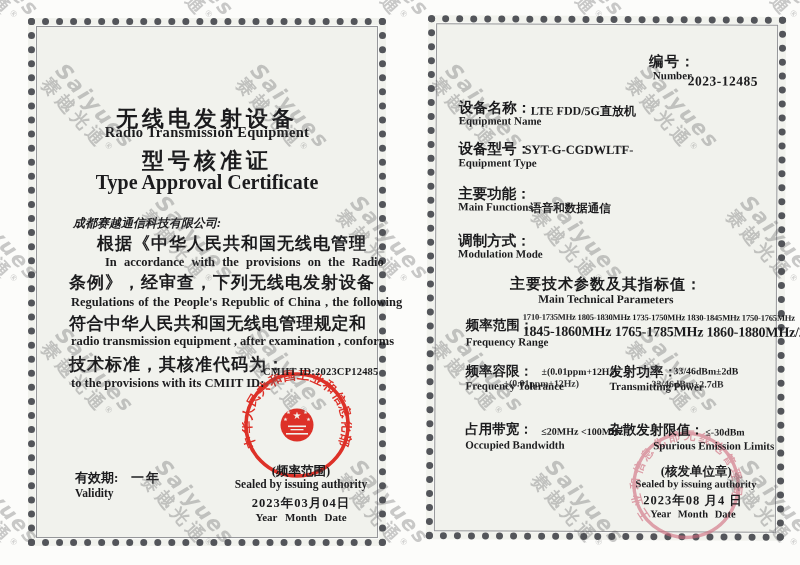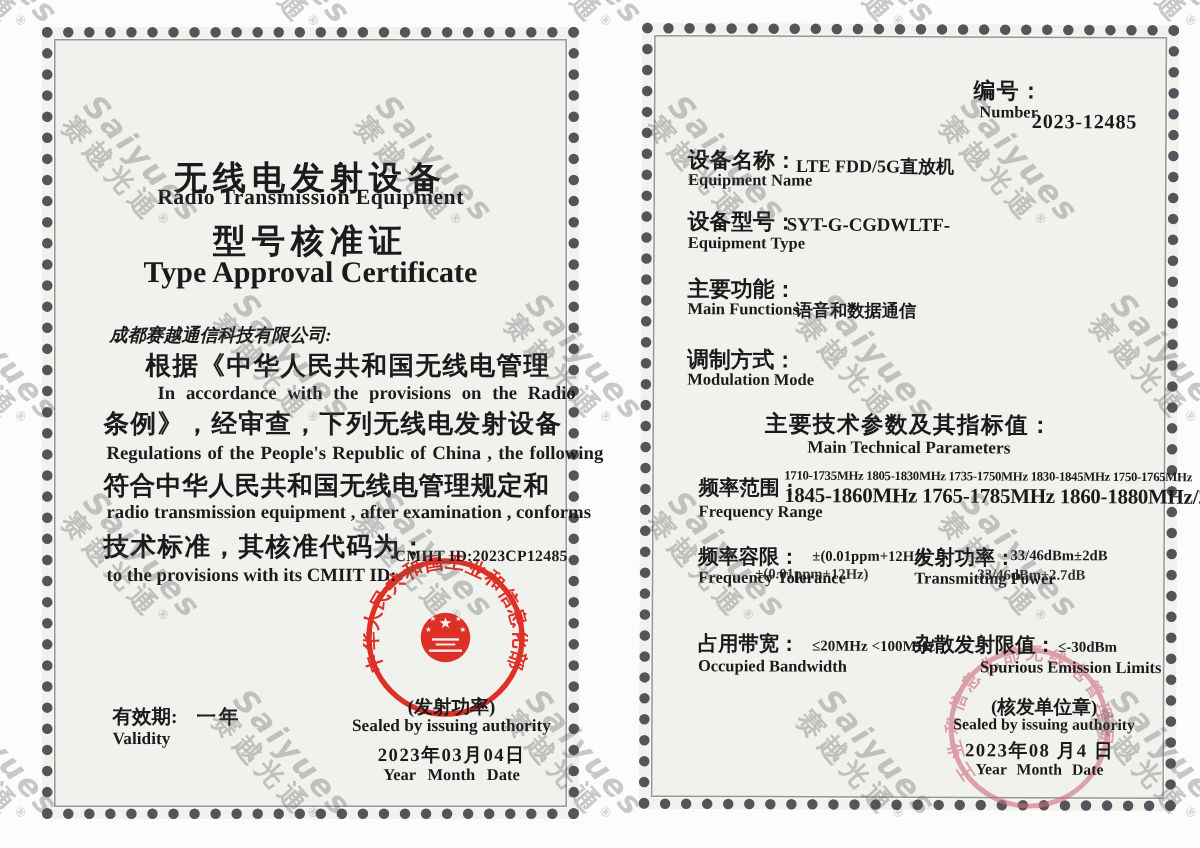--- a/index.html
+++ b/index.html
@@ -149,21 +149,21 @@
           <text x="63.5" y="44" font-size="5" fill="#f2f2ec" text-anchor="middle">★</text>
           <text x="43.5" y="51" font-size="5" fill="#f2f2ec" text-anchor="middle">★</text>
           <text x="66.5" y="51" font-size="5" fill="#f2f2ec" text-anchor="middle">★</text>
           <rect x="46" y="55.5" width="18" height="1.6" fill="#f2f2ec"></rect>
           <rect x="48.5" y="59" width="13" height="1.3" fill="#f2f2ec"></rect>
           <rect x="44" y="63" width="22" height="1.6" fill="#f2f2ec"></rect>
         </g>
       </svg>
     </div>
 
-    <div class="abs b lp-note-cn">(发射功率)</div>
+    <div class="abs b lp-note-cn">(频率范围)</div>
     <div class="abs b lp-note-en">Sealed by issuing authority</div>
     <div class="abs b lp-date">2023年03月04日</div>
     <div class="abs b lp-date-en">Year Month Date</div>
   </div>
 
   <div class="page page-right">
 
     <div class="abs b rp-num-cn">编号：</div>
     <div class="abs b rp-num-en">Number</div>
     <div class="abs b rp-num-val">2023-12485</div>

